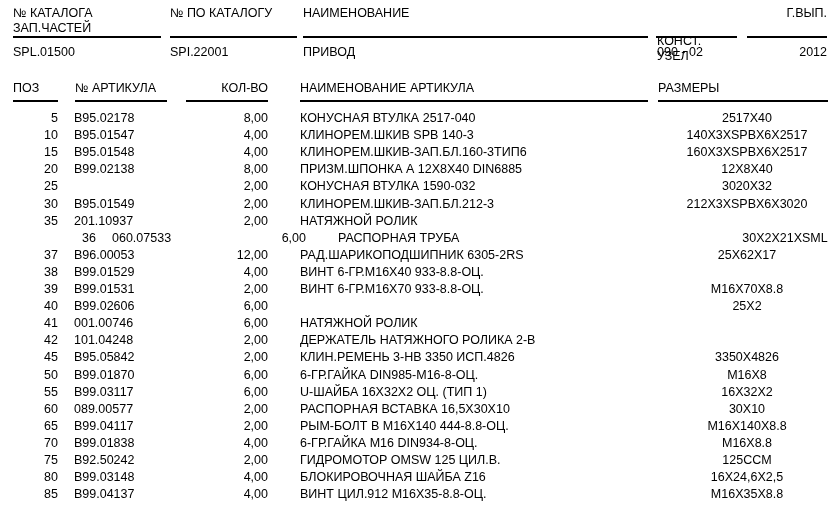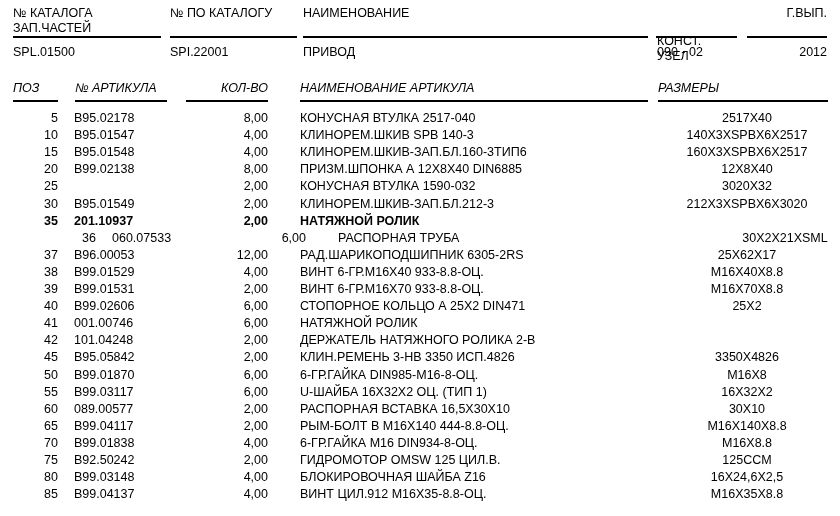--- a/index.html
+++ b/index.html
@@ -45,21 +45,20 @@
     line-height: 14.5px;
   }
   .doc-value {
     font-size: 12.5px;
   }
 
   
   .col-head {
     font-size: 12.5px;
     font-weight: 400;
-    font-style: italic;
   }
 
   
   .item-row {
     position: absolute;
     left: 0;
     width: 840px;
     height: 18px;
     font-size: 12.5px;
   }
@@ -149,21 +148,21 @@
         <span class="c-name">КОНУСНАЯ ВТУЛКА 1590-032</span>
         <span class="c-size">3020X32</span>
       </div>
       <div class="item-row" style="top: 194.5px;">
         <span class="c-pos">30</span>
         <span class="c-art">B95.01549</span>
         <span class="c-qty">2,00</span>
         <span class="c-name">КЛИНОРЕМ.ШКИВ-ЗАП.БЛ.212-3</span>
         <span class="c-size">212X3XSPBX6X3020</span>
       </div>
-      <div class="item-row" style="top: 211.6px; font-weight: bold;">
+      <div class="item-row" style="top: 211.6px;">
         <span class="c-pos">35</span>
         <span class="c-art">201.10937</span>
         <span class="c-qty">2,00</span>
         <span class="c-name">НАТЯЖНОЙ РОЛИК</span>
         <span class="c-size"></span>
       </div>
       <div class="item-row" style="top: 228.7px; margin-left: 38px;">
         <span class="c-pos">36</span>
         <span class="c-art">060.07533</span>
         <span class="c-qty">6,00</span>
@@ -175,34 +174,32 @@
         <span class="c-art">B96.00053</span>
         <span class="c-qty">12,00</span>
         <span class="c-name">РАД.ШАРИКОПОДШИПНИК 6305-2RS</span>
         <span class="c-size">25X62X17</span>
       </div>
       <div class="item-row" style="top: 262.9px;">
         <span class="c-pos">38</span>
         <span class="c-art">B99.01529</span>
         <span class="c-qty">4,00</span>
         <span class="c-name">ВИНТ 6-ГР.M16X40 933-8.8-ОЦ.</span>
-        <span class="c-size">M16X40X8.8</span>
       </div>
       <div class="item-row" style="top: 280px;">
         <span class="c-pos">39</span>
         <span class="c-art">B99.01531</span>
         <span class="c-qty">2,00</span>
         <span class="c-name">ВИНТ 6-ГР.M16X70 933-8.8-ОЦ.</span>
         <span class="c-size">M16X70X8.8</span>
       </div>
       <div class="item-row" style="top: 297.1px;">
         <span class="c-pos">40</span>
         <span class="c-art">B99.02606</span>
         <span class="c-qty">6,00</span>
-        <span class="c-name">СТОПОРНОЕ КОЛЬЦО А 25X2 DIN471</span>
         <span class="c-size">25X2</span>
       </div>
       <div class="item-row" style="top: 314.2px;">
         <span class="c-pos">41</span>
         <span class="c-art">001.00746</span>
         <span class="c-qty">6,00</span>
         <span class="c-name">НАТЯЖНОЙ РОЛИК</span>
         <span class="c-size"></span>
       </div>
       <div class="item-row" style="top: 331.3px;">

